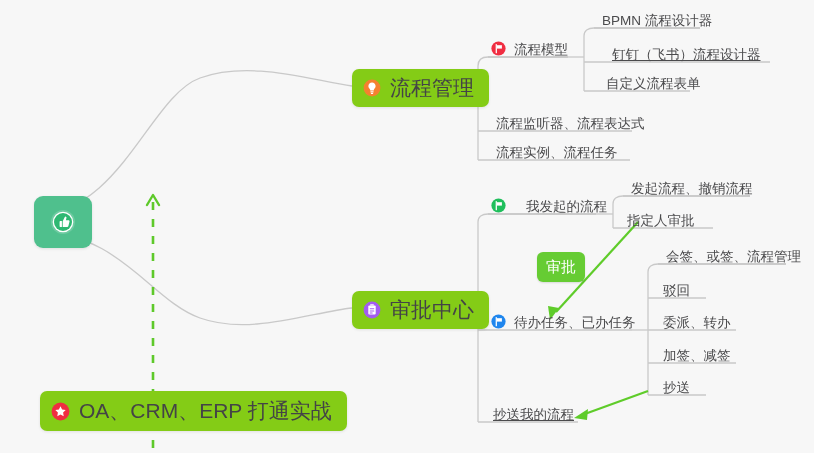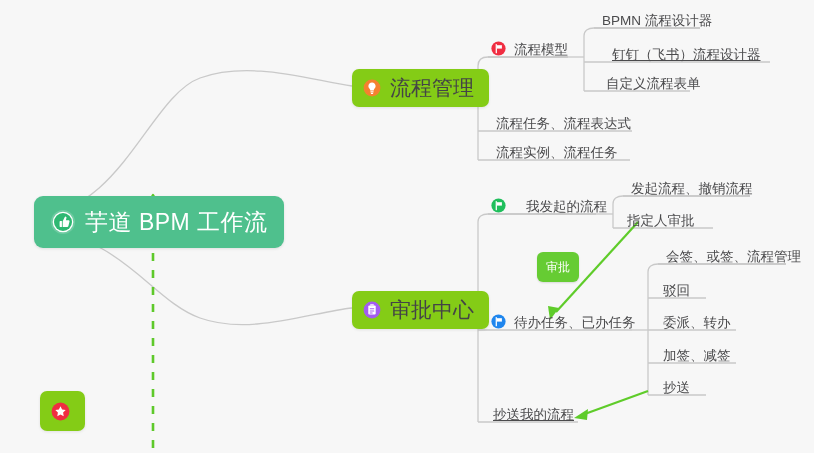--- a/index.html
+++ b/index.html
@@ -51,21 +51,21 @@
   }
   .uline.withicon{padding-left:2px;}
   .uline .label{margin-left:8px;line-height:1;}
   .uline .label.noic{margin-left:4px;}
 
   
   .tag{
     background:#66cc33;
     color:#ffffff;
     border-radius:6px;
-    font-size:12px;
+    font-size:15px;
     height:30px;
     padding:0 9px;
     justify-content:flex-end;
     box-shadow:0 1px 2px rgba(0,0,0,.12);
   }
 
   
   .ic{display:inline-flex;align-items:center;justify-content:center;flex:0 0 auto;}
   .ic svg{display:block;}
 </style>
@@ -143,21 +143,20 @@
   <div class="node root" style="left:34px;top:196px;">
     <span class="ic">
       <svg width="26" height="26" viewBox="0 0 26 26">
         <circle cx="13" cy="13" r="12" fill="#ffffff" opacity=".18"></circle>
         <circle cx="13" cy="13" r="10.3" fill="#ffffff"></circle>
         <circle cx="13" cy="13" r="9" fill="#2eb872"></circle>
         <path d="M10.3 12.1h1.6V18h-1.6a.7.7 0 0 1-.7-.7v-4.5c0-.4.3-.7.7-.7z" fill="#fff"></path>
         <path d="M12.7 12.2l2.1-4.1c.2-.4.7-.6 1.1-.4.5.2.7.7.6 1.1l-.6 2.4h2.6c.7 0 1.2.6 1 1.3l-1.1 4.6c-.1.6-.6.9-1.2.9h-4.5v-5.8z" fill="#fff"></path>
       </svg>
     </span>
-    <span class="label">芋道 BPM 工作流</span>
   </div>
 
   <div class="node card" style="left:352px;top:69px;">
     <span class="ic">
       <svg width="18" height="18" viewBox="0 0 18 18">
         <circle cx="9" cy="9" r="8.4" fill="#f5812f"></circle>
         <path d="M9 3.6c-2 0-3.6 1.6-3.6 3.5 0 1.3.7 2.2 1.3 2.9.3.4.5.7.5 1.1v.4h3.6v-.4c0-.4.2-.7.5-1.1.6-.7 1.3-1.6 1.3-2.9C12.6 5.2 11 3.6 9 3.6z" fill="#ffffff"></path>
         <rect x="7.3" y="12.3" width="3.4" height="1.1" rx=".55" fill="#ffffff"></rect>
         <rect x="7.8" y="13.9" width="2.4" height="1" rx=".5" fill="#ffffff"></rect>
       </svg>
@@ -182,21 +181,21 @@
 
   <div class="node uline" style="left:606px;top:37px;text-decoration:underline;">
     <span class="label noic">钉钉（飞书）流程设计器</span>
   </div>
 
   <div class="node uline" style="left:600px;top:66px;align-items:flex-end;">
     <span class="label noic">自定义流程表单</span>
   </div>
 
   <div class="node uline" style="left:490px;top:106px;">
-    <span class="label noic">流程任务、流程表达式</span>
+    <span class="label noic">流程监听器、流程表达式</span>
   </div>
 
   <div class="node uline" style="left:490px;top:135px;">
     <span class="label noic">流程实例、流程任务</span>
   </div>
 
   <div class="node card" style="left:352px;top:291px;">
     <span class="ic">
       <svg width="18" height="18" viewBox="0 0 18 18">
         <circle cx="9" cy="9" r="8.4" fill="#a35cf0"></circle>
@@ -269,15 +268,16 @@
     <span class="label noic">抄送我的流程</span>
   </div>
 
   <div class="node card" style="left:40px;top:391px;height:40px;">
     <span class="ic">
       <svg width="19" height="19" viewBox="0 0 19 19">
         <circle cx="9.5" cy="9.5" r="8.9" fill="#f02d41"></circle>
         <path d="M9.5 4.3l1.6 3.3 3.6.5-2.6 2.5.6 3.6-3.2-1.7-3.2 1.7.6-3.6-2.6-2.5 3.6-.5z" fill="#ffffff"></path>
       </svg>
     </span>
+    <span class="label">OA、CRM、ERP 打通实战</span>
   </div>
 
 </div>
 
 </body></html>

